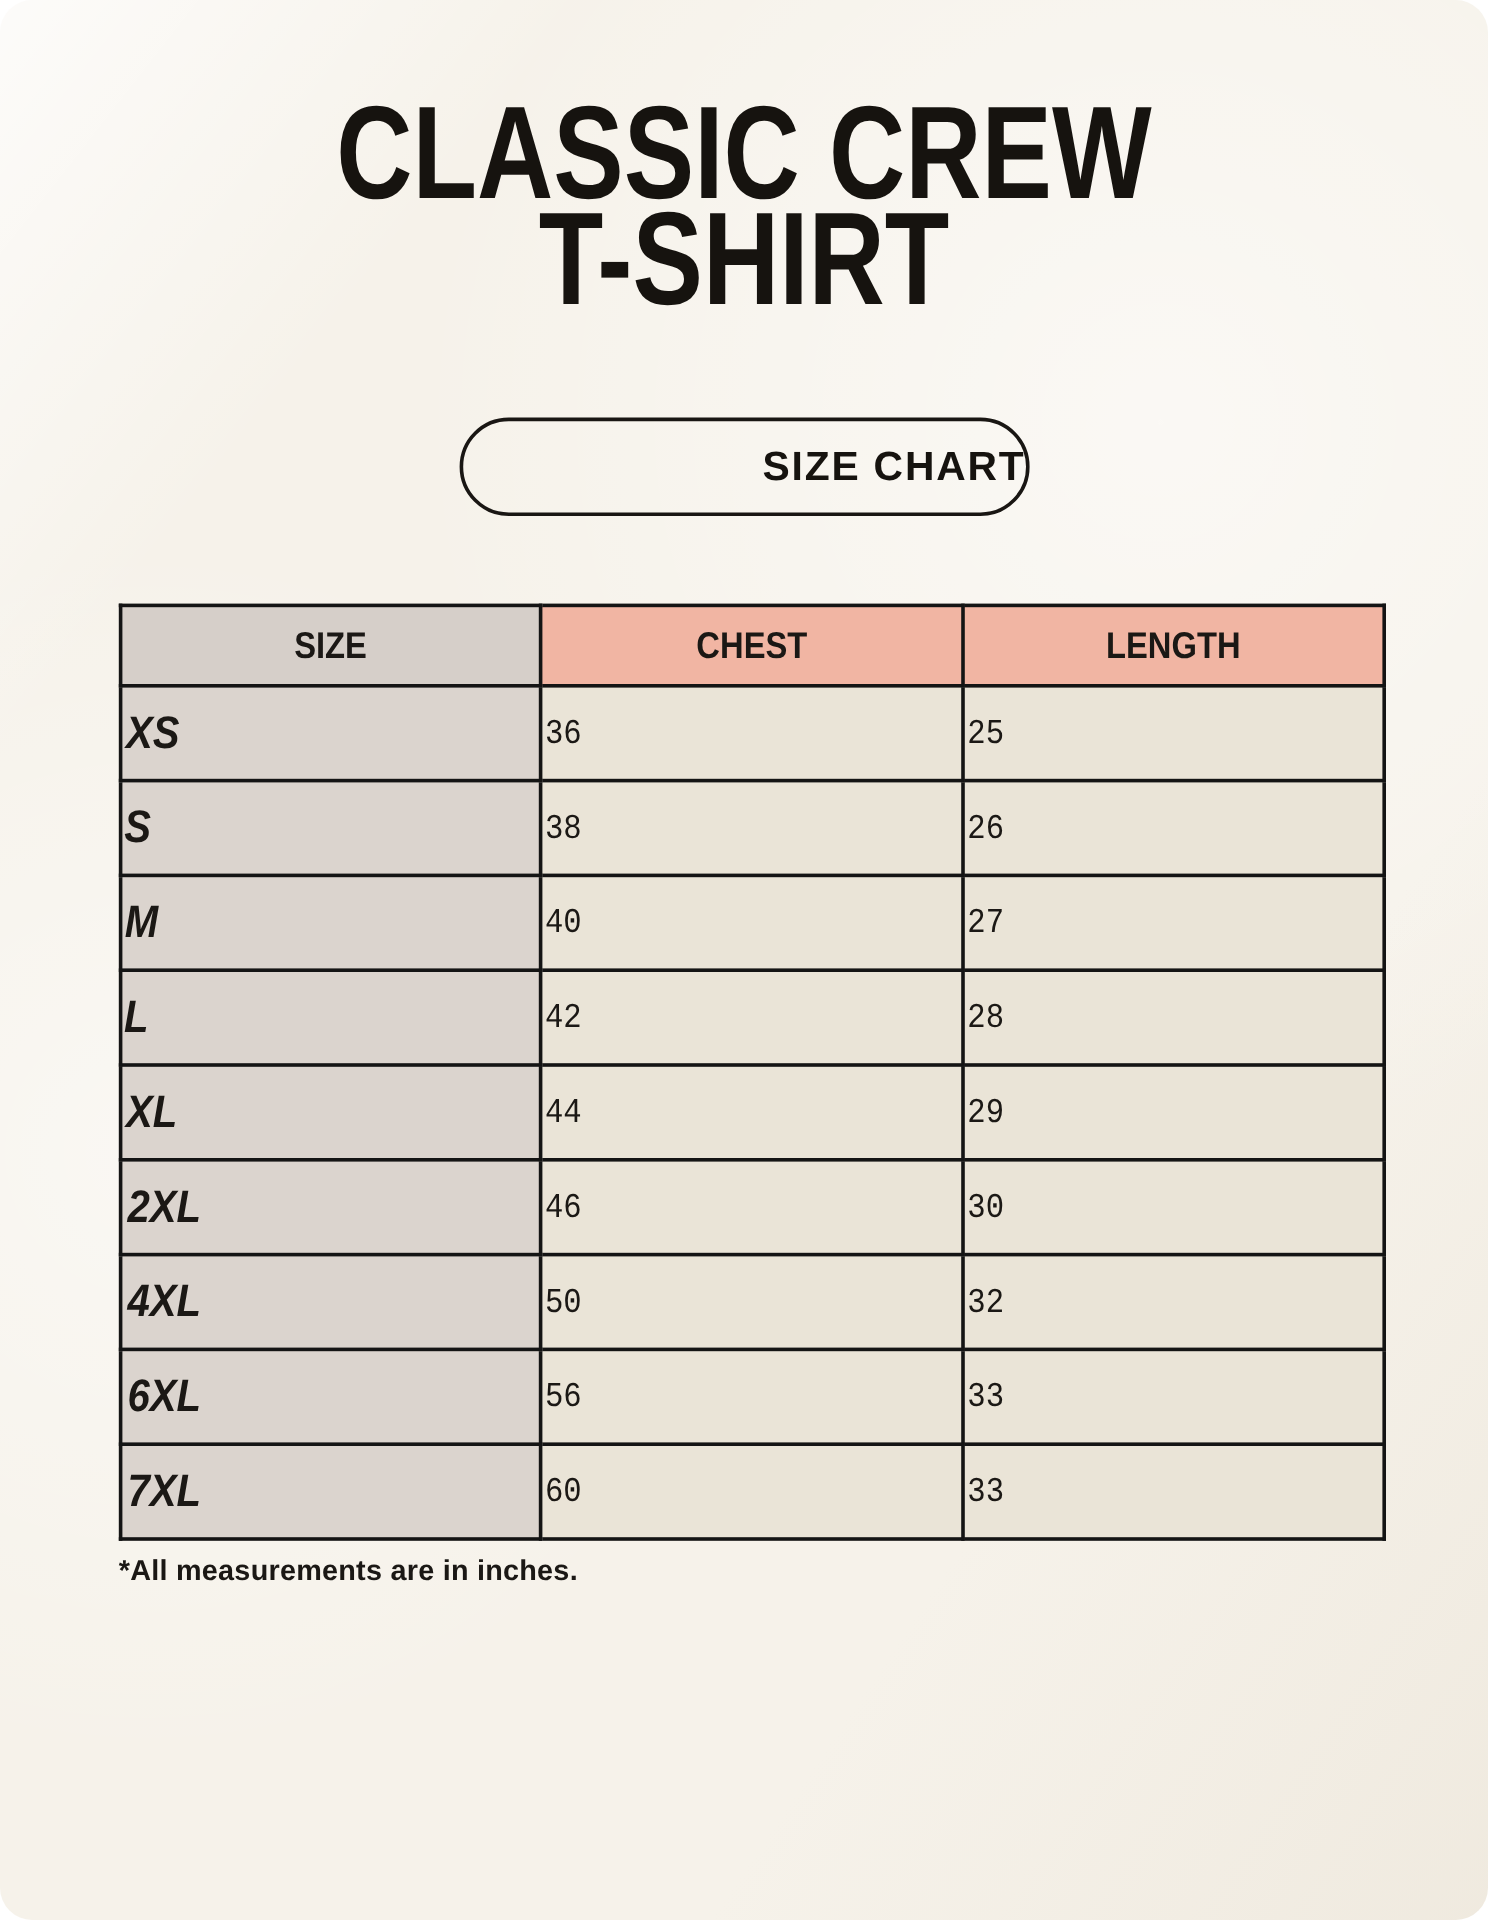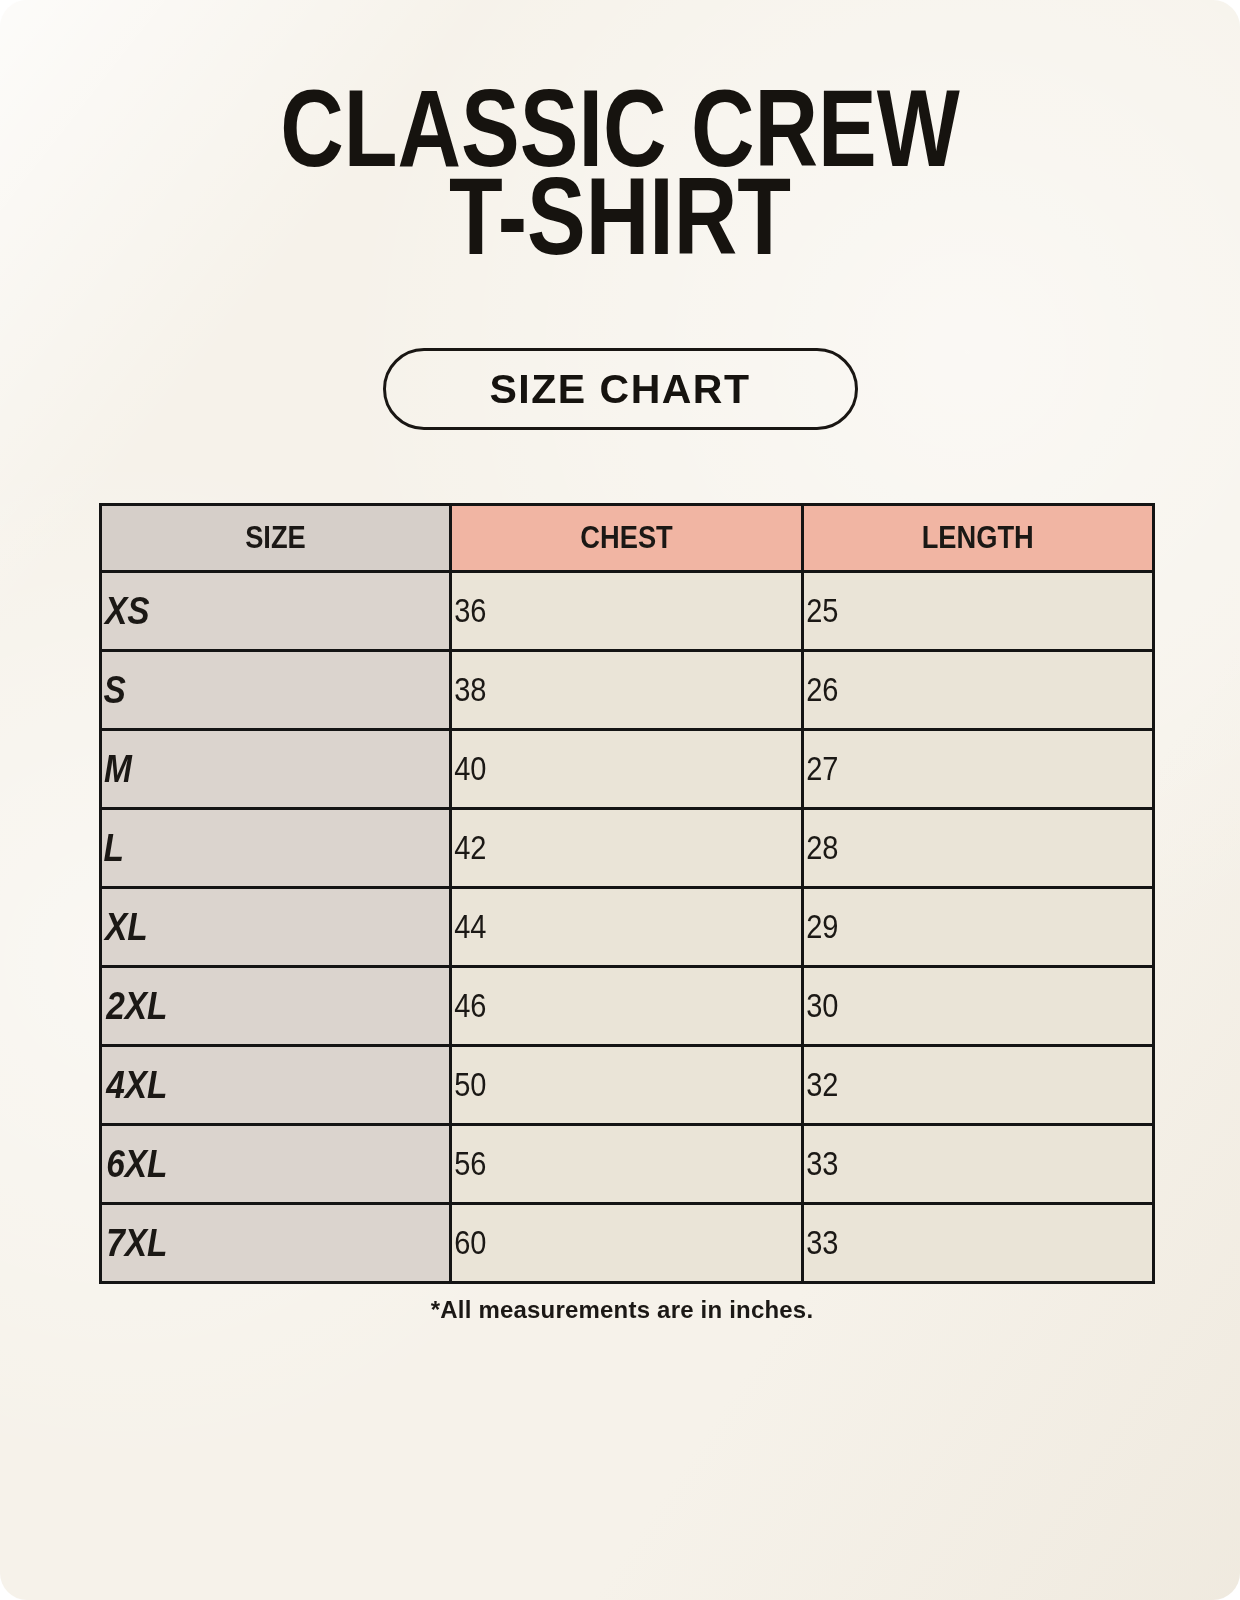--- a/index.html
+++ b/index.html
@@ -41,52 +41,52 @@
   
   .badge-wrap { margin-top: 88px; text-align: center; }
   .badge {
     display: inline-block;
     box-sizing: border-box;
     width: 475px; height: 82px;
     line-height: 76px;
     border: 3px solid #191613;
     border-radius: 41px;
     background: transparent;
-    font-size: 41px;
+    font-size: 34px;
     font-weight: bold;
     letter-spacing: 1.5px;
     color: #16130f;
-    text-align: center;
+    text-align: right;
   }
 
   
   .table-wrap { margin: 73px 0 0 99px; width: 1056px; }
   table.size-table {
     border-collapse: collapse;
     table-layout: fixed;
     width: 1056px;
   }
   table.size-table th, table.size-table td {
     border: 3px solid #141414;
     vertical-align: middle;
     padding: 0;
   }
   table.size-table th { height: 64px; font-size: 31px; font-weight: bold; }
   table.size-table td { height: 76px; }
   th.col-size   { width: 347px; background: #d6cfc9; }
   th.col-accent { background: #f1b5a3; }
   td.size-cell  { background: #dbd4ce; font-size: 38px; font-weight: bold; font-style: italic; }
-  td.val-cell   { background: #eae4d7; font-size: 33px; font-weight: normal; }
+  td.val-cell   { background: #eae4d7; font-size: 29px; font-weight: normal; font-family: Liberation Mono, monospace; }
   .cx { display: inline-block; transform: scaleX(0.88); transform-origin: 50% 50%; white-space: nowrap; }
 
   
   .footnote {
     width: 1046px;
     margin: 12px 0 0 99px;
-    text-align: center;
+    text-align: left;
     font-size: 24px;
     font-weight: bold;
     letter-spacing: 0.2px;
     color: #1b1815;
   }
 </style>
 </head>
 <body>
 
 <div class="page">

